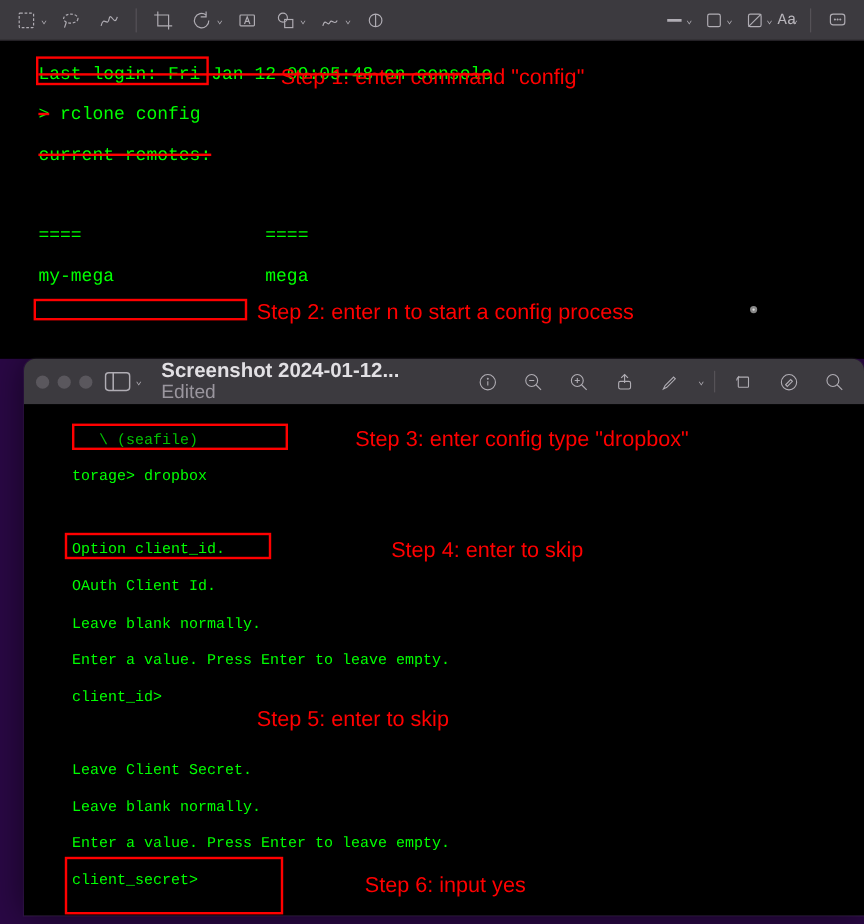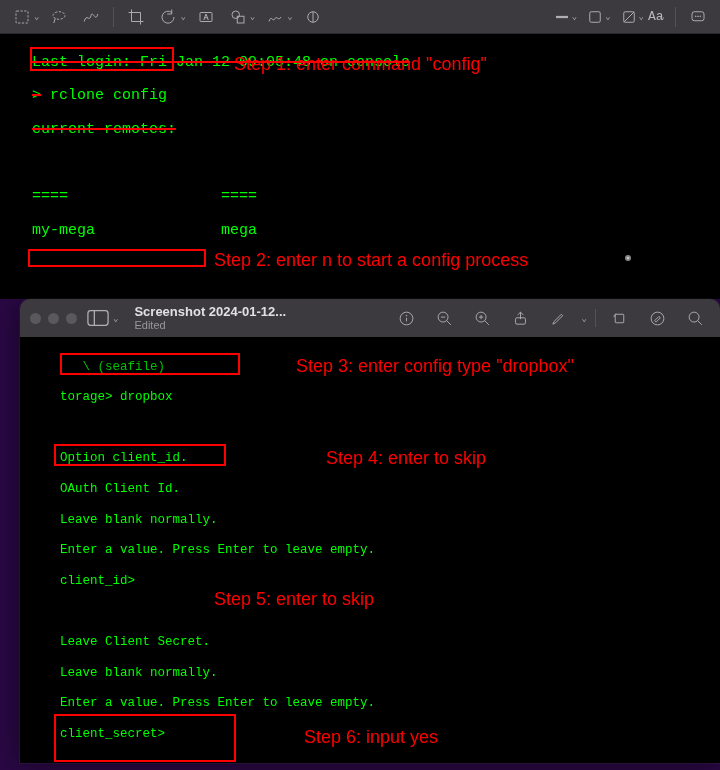--- a/index.html
+++ b/index.html
@@ -95,22 +95,22 @@
     align-items: center;
     padding: 0 10px;
     gap: 10px;
     color: #b8b5bb;
   }
   .traffic { display:flex; gap:7px; }
   .traffic span { width:11px;height:11px;border-radius:50%; background:#5a575d; display:block; }
   .w2-sidebar-btn { display:flex; align-items:center; gap:4px; color:#b0adb4; }
   .w2-sidebar-btn svg{ width:22px;height:18px; stroke:#b0adb4; fill:none; stroke-width:1.4;}
   .w2-title-wrap { display:flex; flex-direction:column; line-height:1.1; margin-left:6px;}
-  .w2-title { font-family: ui-sans-serif,-apple-system,Helvetica,Arial,sans-serif; font-size:13px; font-weight:600; color:#e2e0e4;}
-  .w2-sub   { font-family: ui-sans-serif,-apple-system,Helvetica,Arial,sans-serif; font-size:11px; color:#9a969e;}
+  .w2-title { font-family: ui-sans-serif,-apple-system,Helvetica,Arial,sans-serif; font-size:17px; font-weight:600; color:#e2e0e4;}
+  .w2-sub   { font-family: ui-sans-serif,-apple-system,Helvetica,Arial,sans-serif; font-size:16px; color:#9a969e;}
   .w2-tools { margin-left:auto; display:flex; align-items:center; gap:8px; }
   .w2-tools .ticon { width:30px; height:26px; display:flex; align-items:center; justify-content:center; border-radius:4px; cursor:pointer;}
   .w2-tools svg { width:17px;height:17px; stroke:#b0adb4; fill:none; stroke-width:1.3;}
   .w2-sep { width:1px; height:18px; background:#555257; }
 
   .terminal2 {
     position: absolute;
     top: 38px; left: 0; right: 0; bottom: 0;
     background: #000;
     border-top: 1px solid #000;

